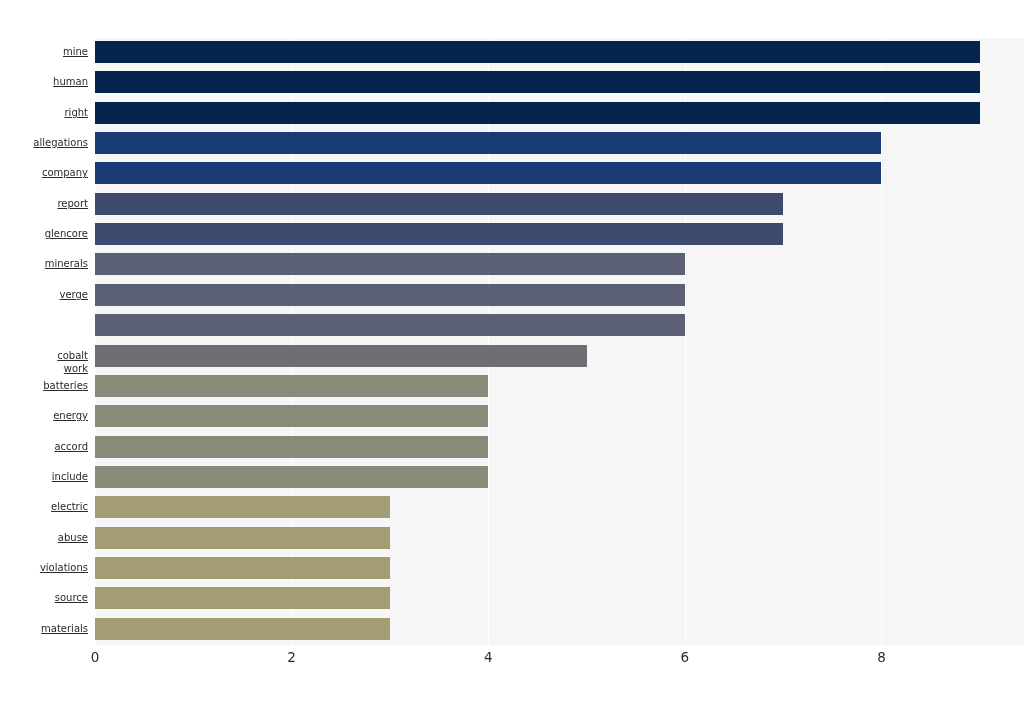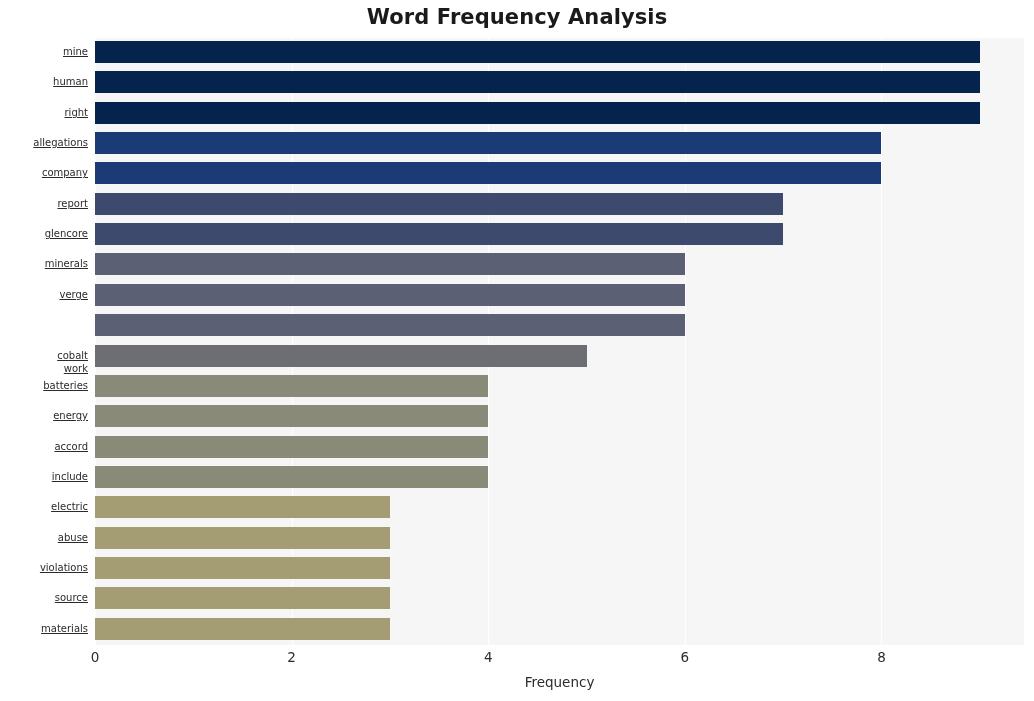--- a/index.html
+++ b/index.html
@@ -112,21 +112,20 @@
     text-align: center;
     font-size: 13.5px;
     color: #2b2b2b;
   }
 </style>
 </head>
 <body>
 
 <div id="chart-root">
 
-  <div id="chart-title">Word Frequency Analysis</div>
 
   <div id="plot-area">
     <div id="gridlines">
         <div class="gridline" style="left: 0px;"></div>
         <div class="gridline" style="left: 196.614px;"></div>
         <div class="gridline" style="left: 393.228px;"></div>
         <div class="gridline" style="left: 589.841px;"></div>
         <div class="gridline" style="left: 786.455px;"></div>
       </div>
     <div id="bars">
@@ -216,14 +215,13 @@
       <div class="y-tick-label" style="top: 576.65px; margin-left: 8px;">materials</div>
     </div>
   <div id="x-axis-labels">
       <div class="x-tick-label" style="left: 95px;">0</div>
       <div class="x-tick-label" style="left: 291.614px;">2</div>
       <div class="x-tick-label" style="left: 488.228px;">4</div>
       <div class="x-tick-label" style="left: 684.841px;">6</div>
       <div class="x-tick-label" style="left: 881.455px;">8</div>
     </div>
 
-  <div id="x-axis-title">Frequency</div>
 </div>
 
 </body></html>

